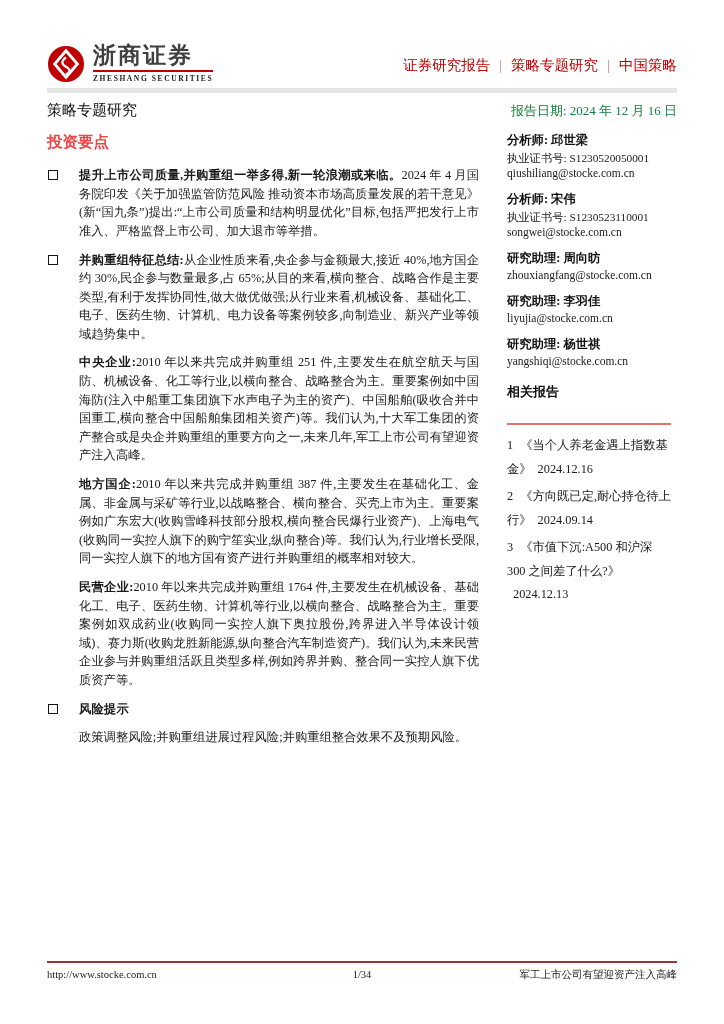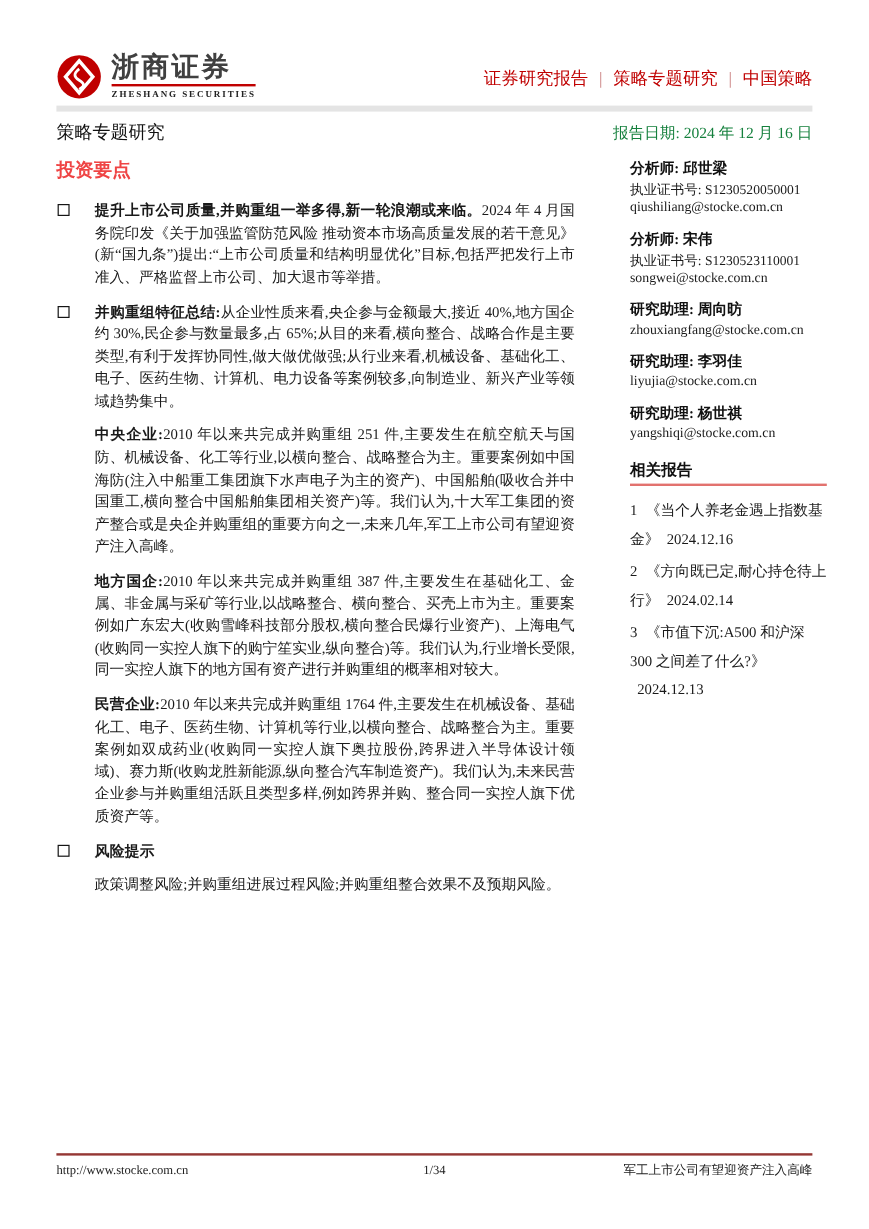--- a/index.html
+++ b/index.html
@@ -21,31 +21,31 @@
   .meta-row{display:flex;justify-content:space-between;align-items:baseline;margin:8px 0 7px 0;}
   .category{font-size:15px;color:#111;}
   .date{font-size:13px;color:#15803d;}
   
   .banner{background:#c00000;color:#fff;padding:8px 10px 9px 10px;}
   .banner-title{font-size:20px;font-weight:bold;letter-spacing:1px;padding:3px 0 9px 0;border-bottom:1px solid rgba(255,255,255,0.55);}
   .banner-sub{font-size:14px;font-weight:bold;letter-spacing:1px;padding-top:8px;}
   
   .columns{display:flex;margin-top:12px;}
   .main-col{width:432px;flex:0 0 auto;}
-  .sidebar{width:164px;margin-left:46px;flex:0 0 auto;}
+  .sidebar{width:164px;margin-left:28px;flex:0 0 auto;}
   .sec-title{color:#ef4444;font-size:15.5px;font-weight:bold;margin:0 0 13px 0;}
   .block{position:relative;padding-left:32px;margin-bottom:10px;font-size:12.3px;line-height:18.6px;text-align:justify;}
   .block .bullet{position:absolute;left:1px;top:4px;width:8px;height:8px;border:1.5px solid #151515;background:#fff;}
   .block b{letter-spacing:0.2px;}
   
   .person{margin-bottom:12px;}
   .person .role-line{font-weight:bold;font-size:12.3px;color:#111;margin-bottom:2px;}
   .person .cert{font-size:11.3px;margin-bottom:1px;}
   .person .email{font-size:11.5px;}
-  .rel-title{font-weight:bold;font-size:13px;color:#111;padding-bottom:2px;border-bottom:2px solid #e2726e;margin:16px 0 9px 0;}
+  .rel-title{font-weight:bold;font-size:13px;color:#111;padding-bottom:22px;border-bottom:2px solid #e2726e;margin:16px 0 9px 0;}
   .rel-item{font-size:12.3px;line-height:23.5px;margin-bottom:4px;cursor:pointer;}
   .rel-item .num{margin-right:7px;}
   .rel-item .rel-date{margin-left:6px;}
   
   .pfooter{position:absolute;left:47px;right:47px;bottom:42px;border-top:2px solid #953734;padding-top:5px;display:flex;align-items:baseline;font-size:10.5px;color:#222;}
   .f-url{flex:1;text-align:left;}
   .f-page{flex:0 0 auto;text-align:center;}
   .f-disc{flex:1;text-align:right;}
 </style>
 </head>
@@ -157,21 +157,21 @@
   </div>
 </div>
       <div class="rel">
         <div class="rel-title">相关报告</div>
         <div>
   <div class="rel-item">
     <span class="num">1</span><span>《当个人养老金遇上指数基金》</span><span class="rel-date">2024.12.16</span>
   </div>
 
   <div class="rel-item">
-    <span class="num">2</span><span>《方向既已定,耐心持仓待上行》</span><span class="rel-date">2024.02.14</span>
+    <span class="num">2</span><span>《方向既已定,耐心持仓待上行》</span><span class="rel-date">2024.09.14</span>
   </div>
 
   <div class="rel-item">
     <span class="num">3</span><span>《市值下沉:A500 和沪深 300 之间差了什么?》</span><span class="rel-date">2024.12.13</span>
   </div>
 </div>
       </div>
     </aside>
   </div>
 

